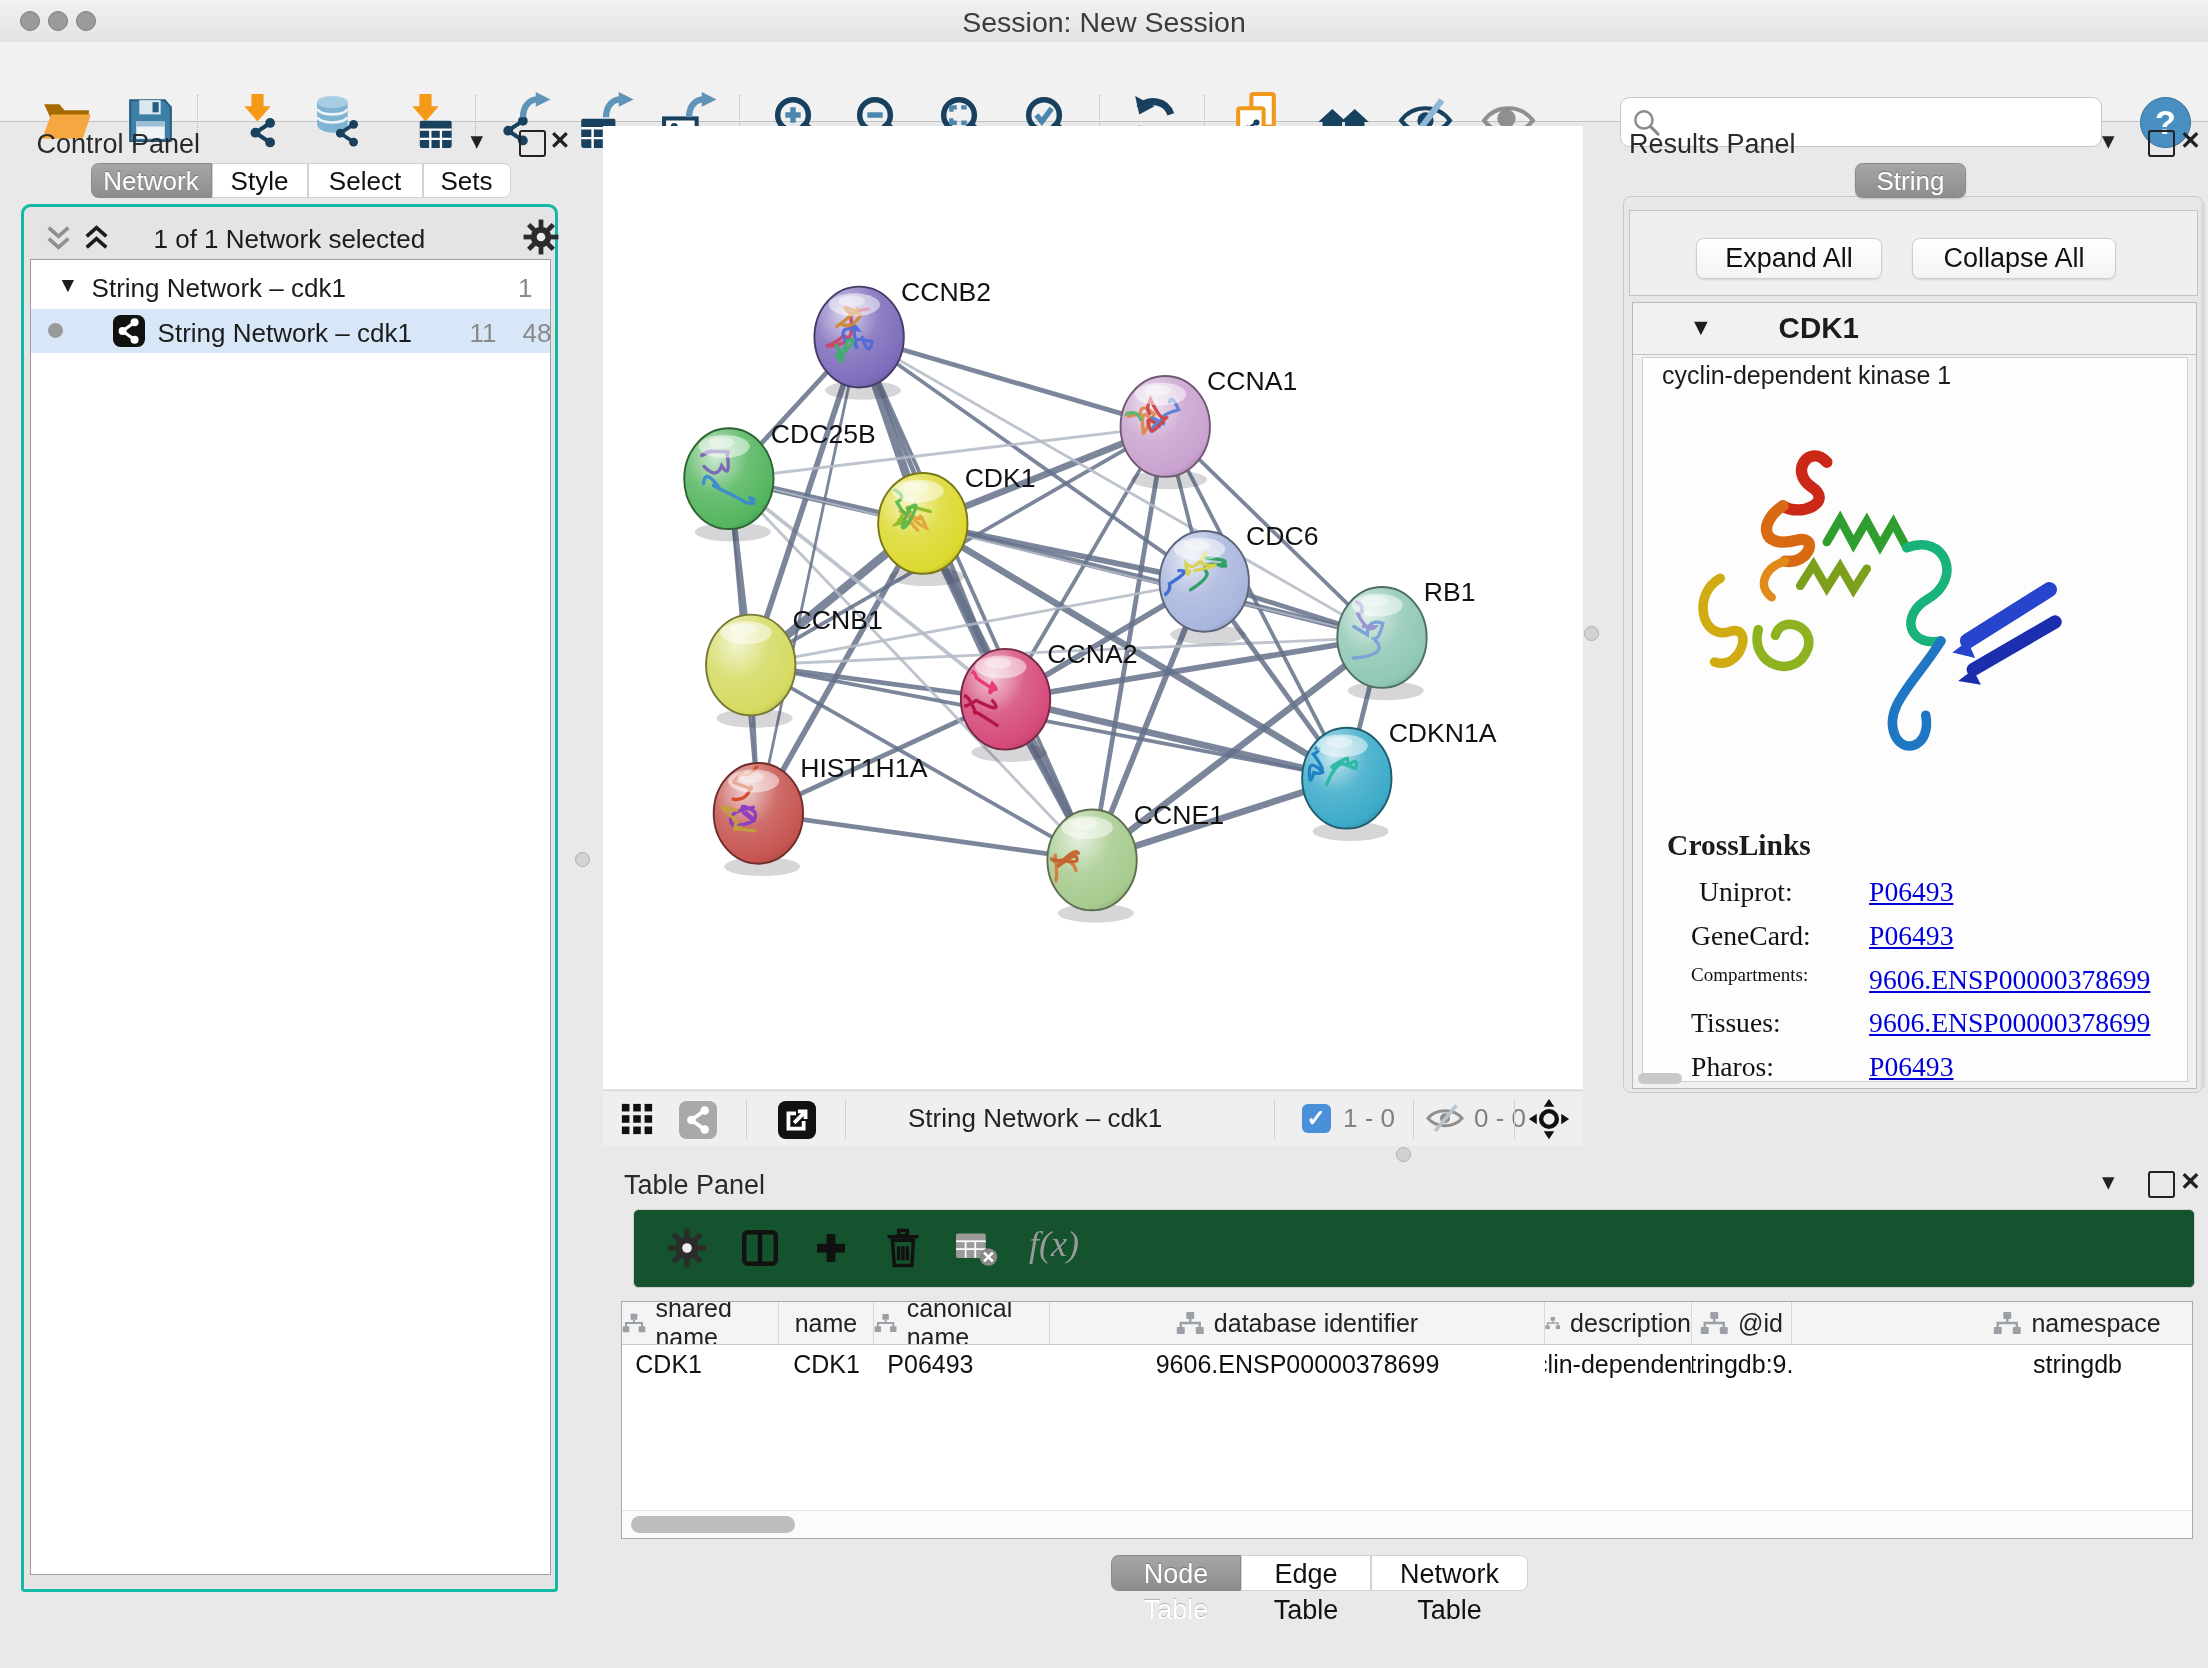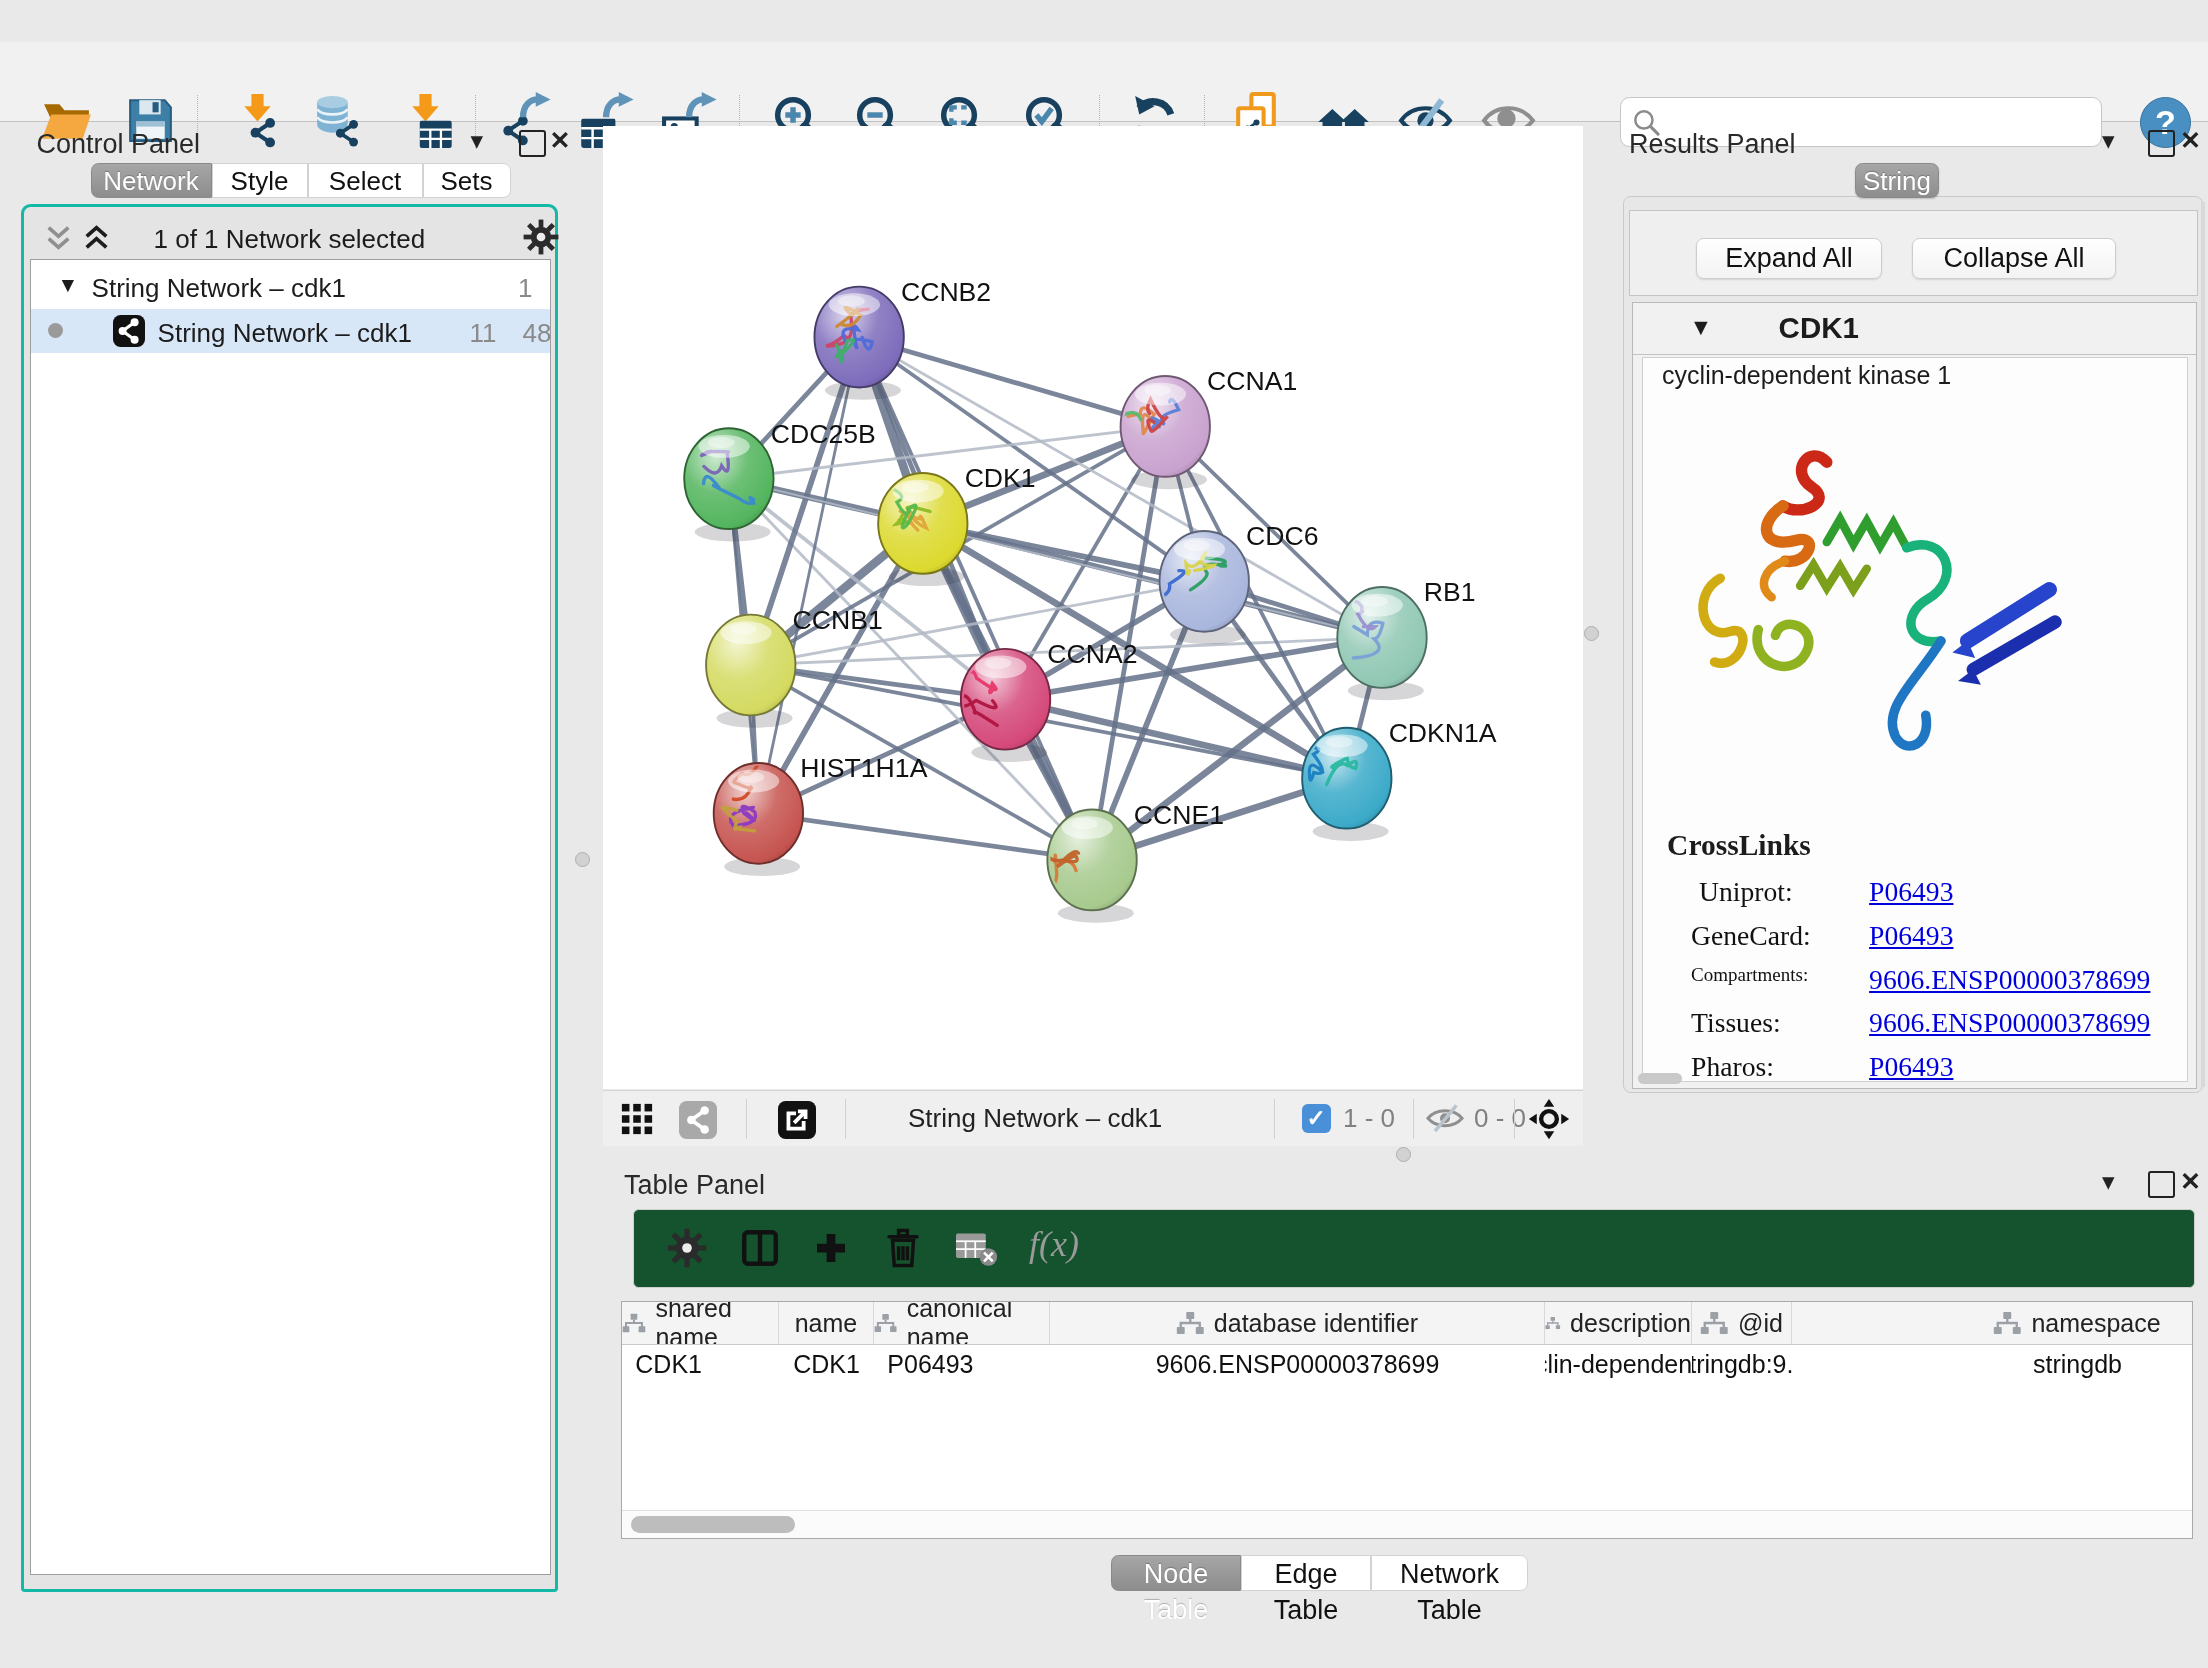--- a/index.html
+++ b/index.html
@@ -128,20 +128,26 @@
         <path d="M18 10v5M6 21v-6h24v6" fill="none" stroke="#9aa0a6" stroke-width="3"></path>
         <g fill="#9aa0a6">
             <rect x="13" y="1" width="10" height="9" rx="1"></rect>
         <rect x="1" y="20" width="10" height="9" rx="1"></rect>
             <rect x="25" y="20" width="10" height="9" rx="1"></rect>
           </g>
       </symbol>
     </defs>
   </svg>
 
+  <div class="abs titlebar">
+    <div class="abs tlight" style="left:20px"></div>
+    <div class="abs tlight" style="left:48px"></div>
+    <div class="abs tlight" style="left:76px"></div>
+    <div class="abs wtitle">Session: New Session</div>
+  </div>
 
   <div class="abs toolbar">
     <span class="abs tico" style="left:38px">
       <svg viewBox="0 0 56 56">
           <path d="M6 12h15l5 6h24v7H12Z" fill="#a66a00"></path>
           <path d="M4 46 13 22h39l-8 24Z" fill="#f4a83f"></path>
         </svg></span>
     <span class="abs tico" style="left:122px">
       <svg viewBox="0 0 56 56">
           <path d="M8 8h34l6 7v33H8Z" fill="#3d7fa6" stroke="#255d80" stroke-width="2"></path>
@@ -612,21 +618,21 @@
         </svg></span>
   </div>
 
   <div class="abs rpanel">
     <div class="abs ptitle" style="left:25px;top:2.9px">Results Panel</div>
     <div class="abs picon" style="left:498px;top:0">▾</div>
     <div class="abs sqicon" style="left:544px;top:3.8px"></div>
     <div class="abs picon" style="left:576px;top:0;font-weight:bold">✕</div>
 
     <div class="abs rbox" style="left:19px;top:70px;width:578px;height:895px"></div>
-    <div class="abs tab sel rtab" style="left:251px;top:37px;width:84px">String</div>
+    <div class="abs tab sel rtab" style="left:251px;top:37px;width:111px">String</div>
 
     <div class="abs" style="left:25px;top:84px;width:567px;height:84px;background:#efefef;border:1px solid #c4c4c4">
       <div class="abs btn" style="left:66px;top:27px;width:184px;height:39px;line-height:39px">Expand All</div>
       <div class="abs btn" style="left:282px;top:27px;width:202px;height:39px;line-height:39px">Collapse All</div>
     </div>
 
     <div class="abs cdkbox" style="left:27.6px;top:176px;width:563px;height:785px">
       <div class="abs cdkhdr" style="left:0;top:0;width:100%;height:51px">
         <span class="abs" style="left:57px;top:11.4px;font-size:23px">▼</span>
         <span class="abs" style="left:146px;top:7.6px;font-size:29.5px;font-weight:bold">CDK1</span>

